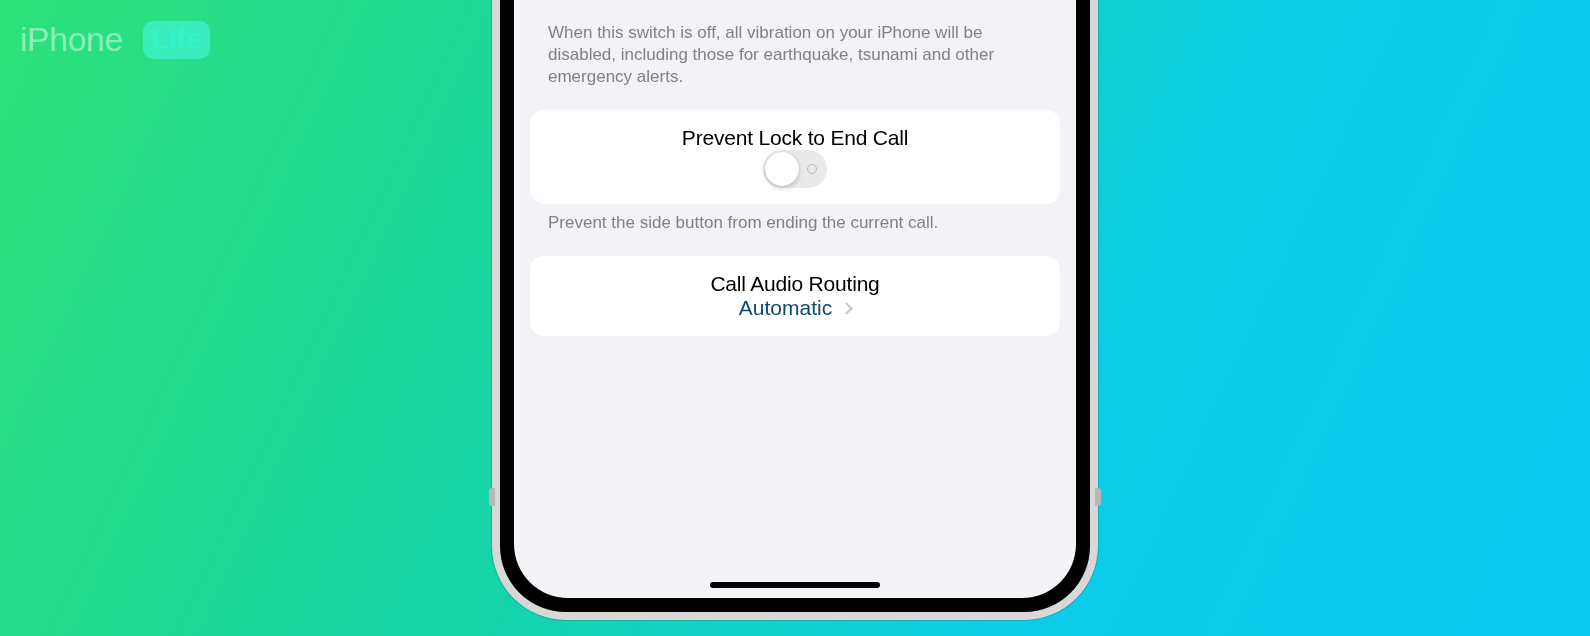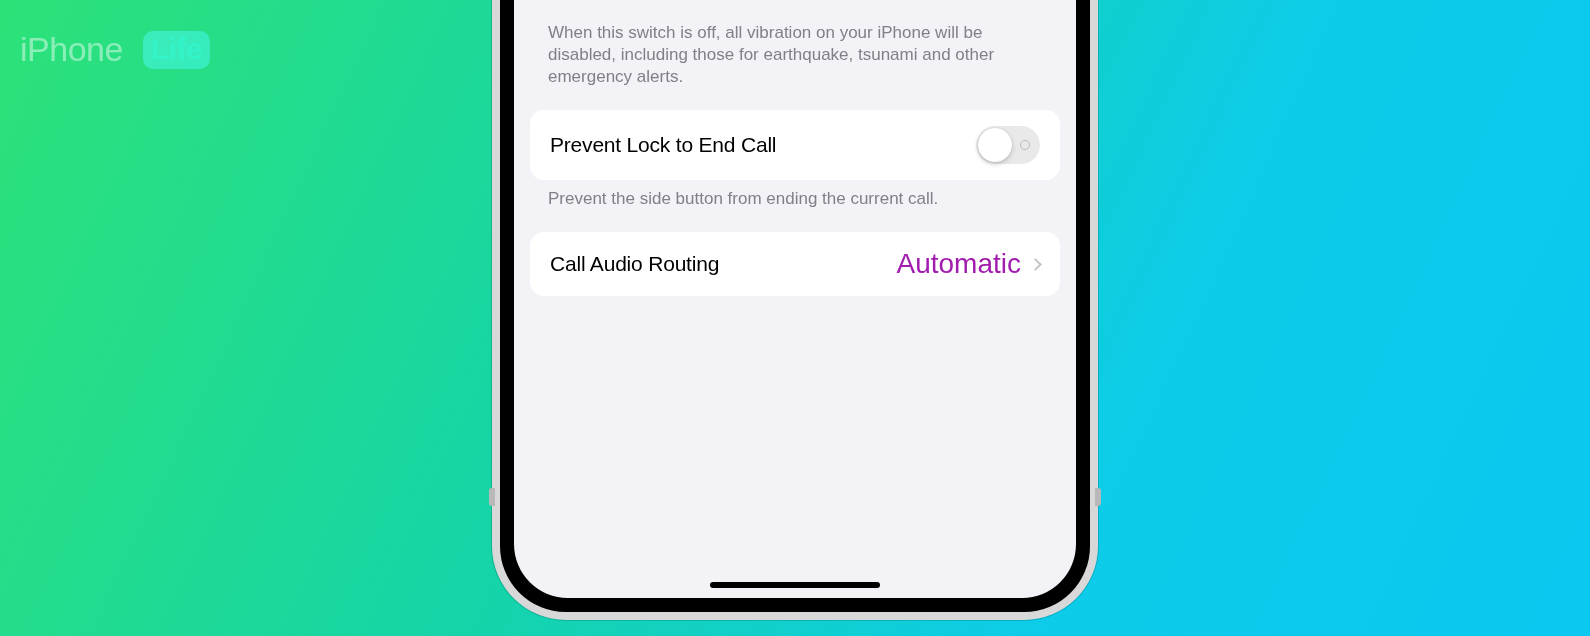--- a/index.html
+++ b/index.html
@@ -16,21 +16,20 @@
   position: absolute;
   top: 20px;
   left: 20px;
   color: rgba(255,255,255,0.45);
   font-size: 34px;
   font-weight: 500;
   letter-spacing: -0.5px;
   display: flex;
   align-items: flex-end;
   gap: 20px;
-  margin-top: 10px;
 }
 .watermark .life-badge {
   background: rgba(255,255,255,0.45);
   color: rgba(156, 234, 214, 0.5);
   padding: 1px 8px 3px;
   border-radius: 10px;
   font-size: 30px;
   font-weight: 700;
   mix-blend-mode: overlay;
 }
@@ -92,32 +91,33 @@
 }
 .footer-text.top {
   padding-top: 420px;
 }
 
 .cell {
   background: #fff;
   border-radius: 14px;
   display: flex;
   align-items: center;
-  justify-content: space-between;
+  justify-content: flex-end;
   padding: 16px 20px;
   min-height: 58px;
+  flex-direction: column;
 }
 .cell-label {
   color: #000;
   font-size: 21px;
   letter-spacing: -0.2px;
 }
 .cell-value {
-  color: #a21caf;
-  font-size: 28px;
+  color: #0c4a6e;
+  font-size: 21px;
   display: flex;
   align-items: center;
   gap: 10px;
 }
 .chevron {
   width: 9px;
   height: 9px;
   border-top: 2.5px solid #c5c5c8;
   border-right: 2.5px solid #c5c5c8;
   transform: rotate(45deg);

